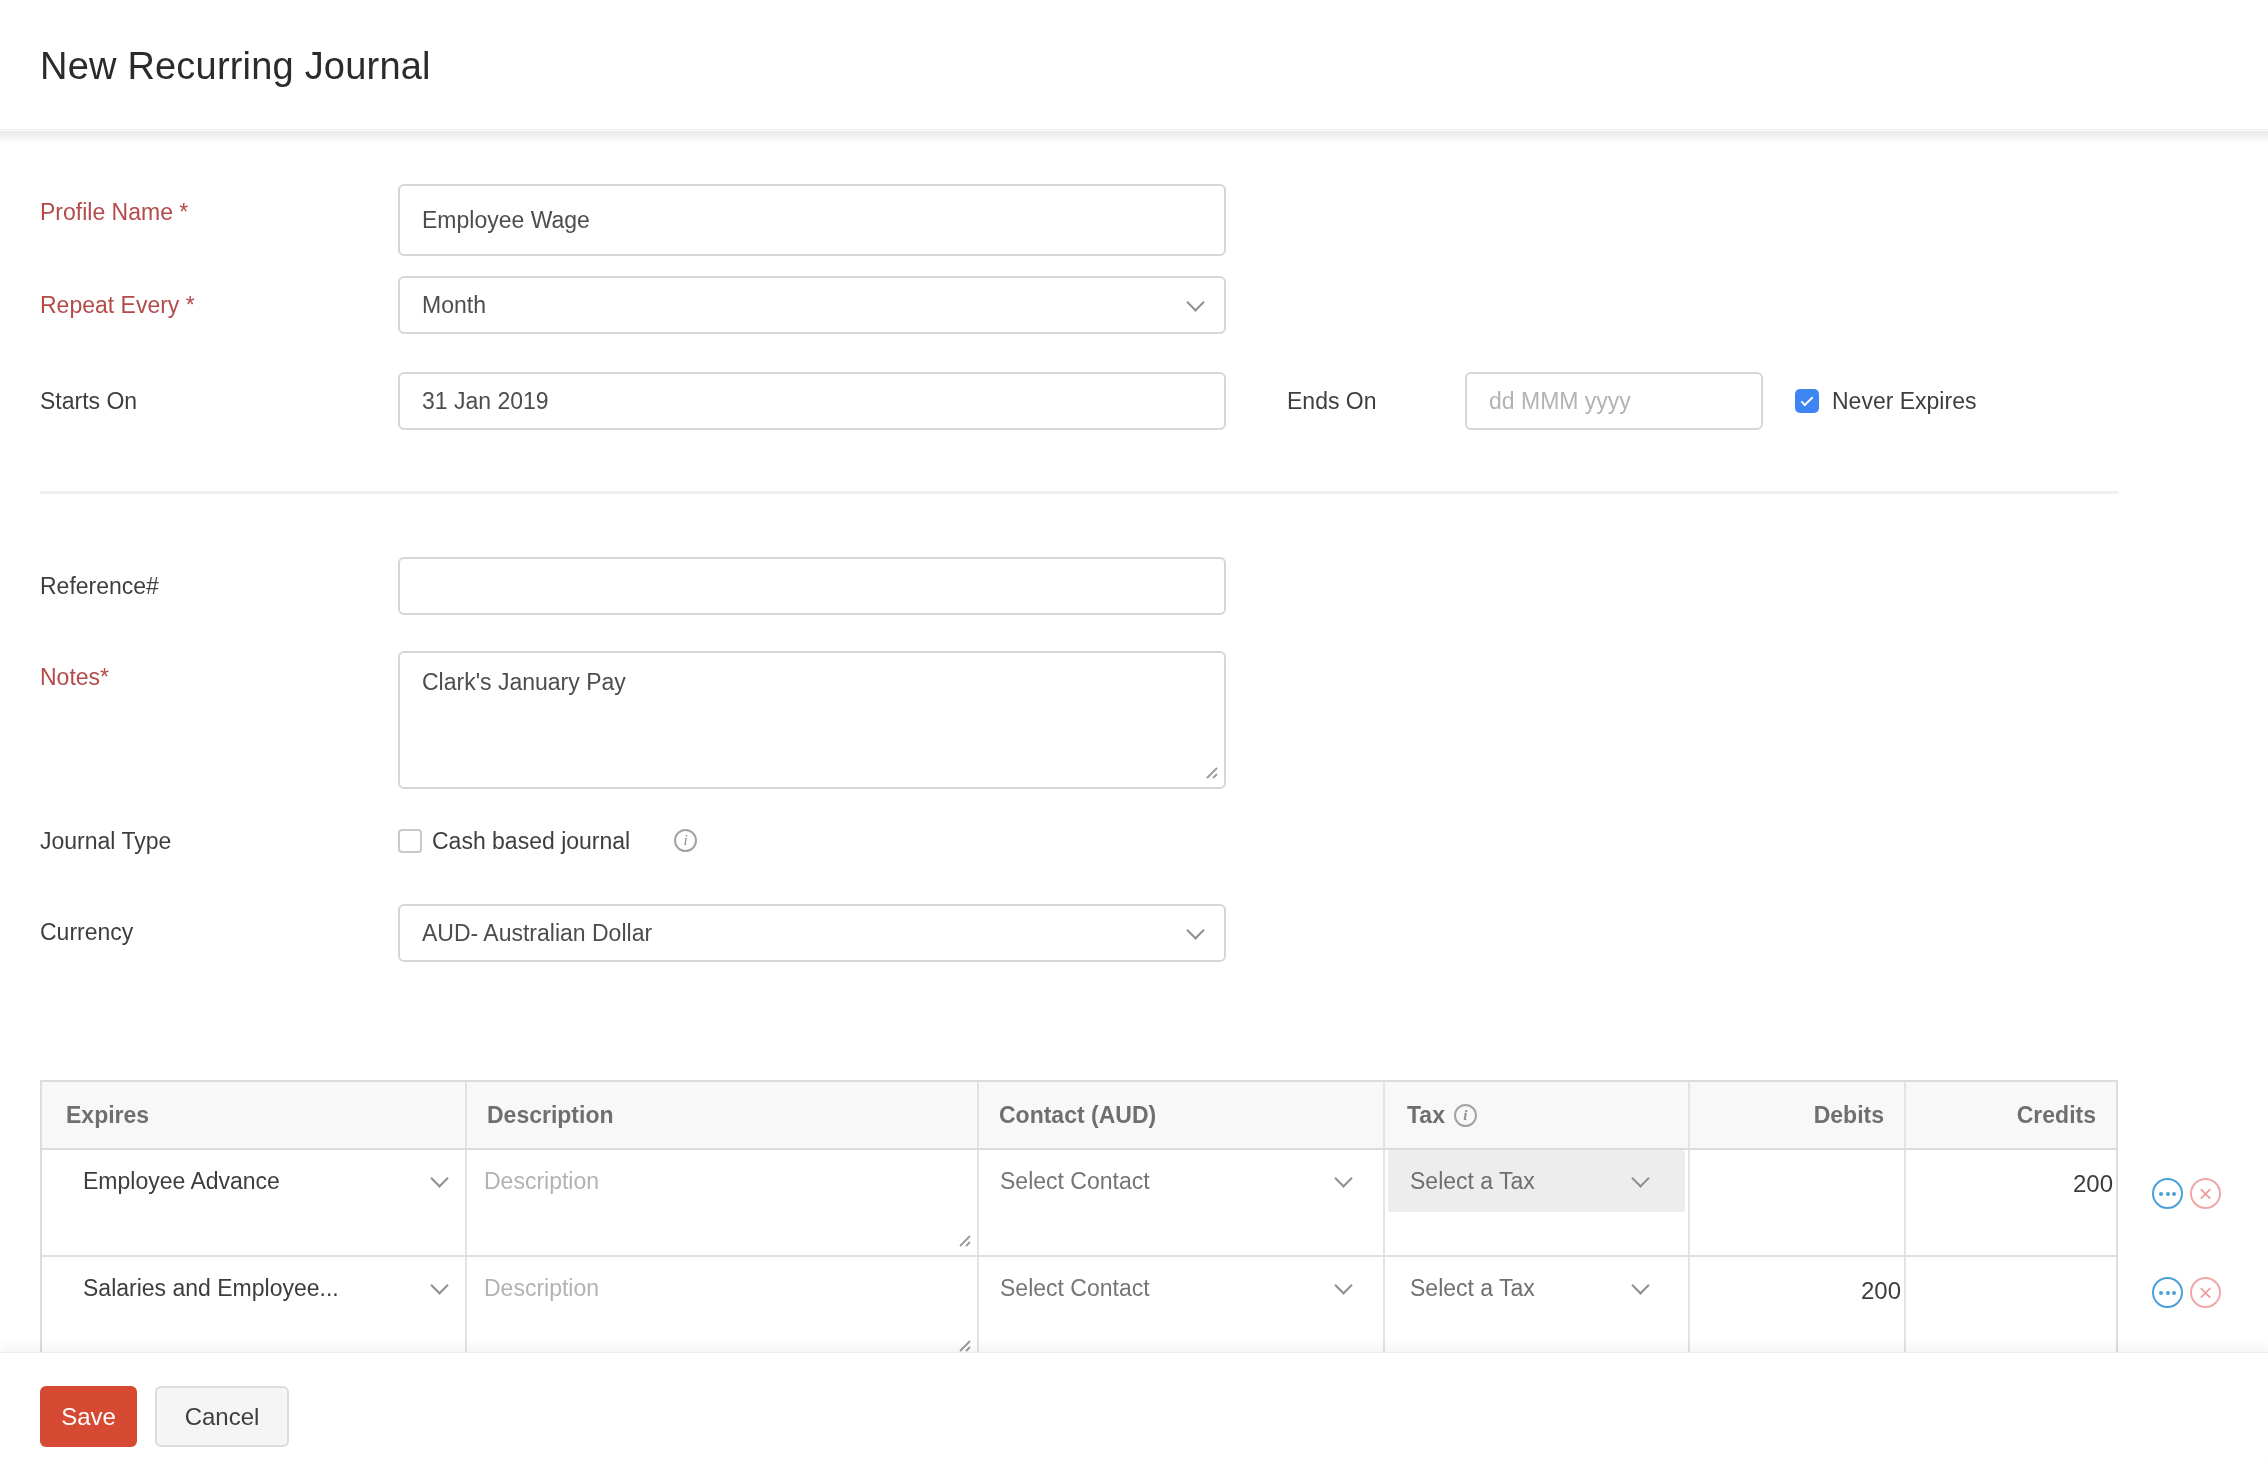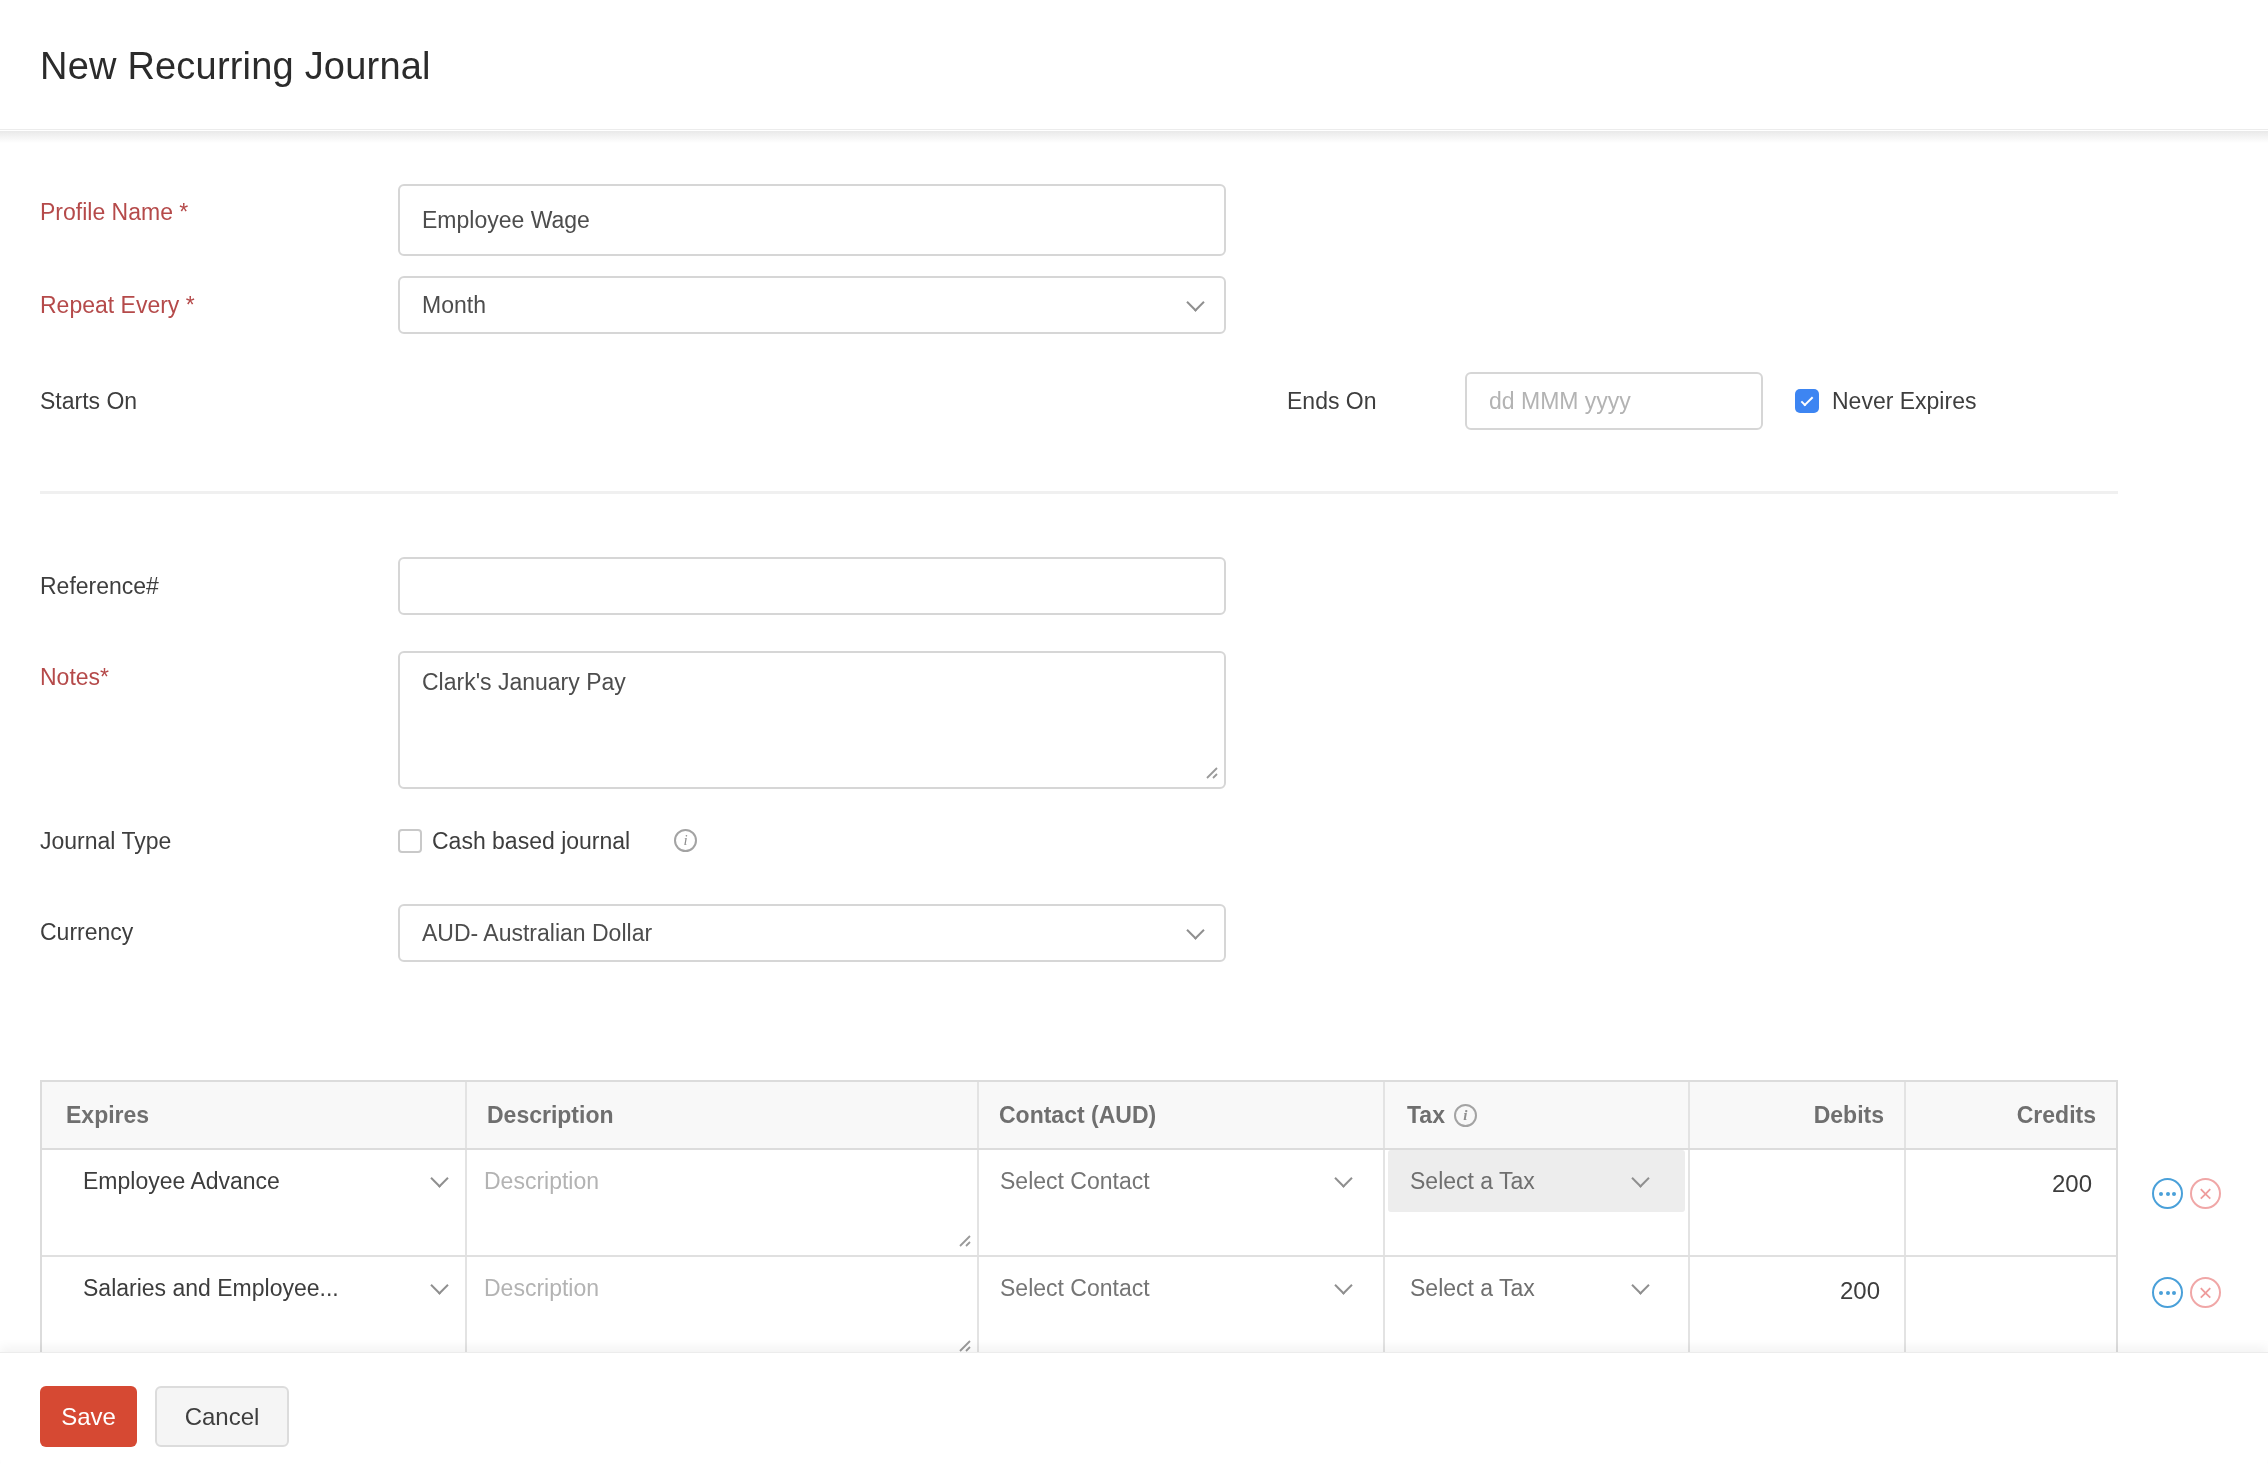--- a/index.html
+++ b/index.html
@@ -87,21 +87,21 @@
     display:flex; align-items:center; font-size:23px; color:#3d3d3d; }
   .c-account .cell-control { padding-left:38px; padding-right:16px; }
   .c-account .chev { margin-left:auto; }
   .c-desc .cell-control { padding-left:14px; }
   .c-contact .cell-control { padding-left:18px; padding-right:30px; color:#757575; }
   .c-contact .chev { margin-left:auto; }
   .c-tax .cell-control { padding-left:22px; padding-right:38px; color:#6f6f6f; }
   .c-tax .chev { margin-left:auto; }
   .c-tax .cell-control.disabled { background:#ededed; border-radius:3px; }
   .amount { position:absolute; right:0; top:3px; height:62px; display:flex; align-items:center;
-    justify-content:flex-end; width:100%; padding-right:24px; font-size:24px; color:#3d3d3d; }
+    justify-content:flex-end; width:100%; padding-right:3px; font-size:24px; color:#3d3d3d; }
   .resize-handle { position:absolute; right:6px; bottom:8px; width:15px; height:15px; }
   .resize-handle svg { display:block; }
 
   
   .row-actions { position:absolute; display:flex; gap:7px; }
   #actions-row1 { left:2152px; top:1178px; }
   #actions-row2 { left:2152px; top:1277px; }
   .circle-btn { width:31px; height:31px; border-radius:50%; display:flex; align-items:center; justify-content:center; background:#fff; }
   .ellipsis-btn { border:2.5px solid #4aa0d9; gap:2.5px; }
   .ellipsis-btn .dot { width:4px; height:4px; border-radius:50%; background:#4aa0d9; }
@@ -129,20 +129,23 @@
     <span>Employee Wage</span>
   </div>
 
   <div class="form-label required" id="label-repeat">Repeat Every *</div>
   <div class="field" id="repeat-select">
     <span>Month</span>
     <span class="chev"></span>
   </div>
 
   <div class="form-label" id="label-starts">Starts On</div>
+  <div class="field" id="starts-input">
+    <span>31 Jan 2019</span>
+  </div>
 
   <div class="form-label" id="label-ends">Ends On</div>
   <div class="field" id="ends-input">
     <span class="placeholder">dd MMM yyyy</span>
   </div>
 
   <div class="checkbox-checked">
     <span class="tick"></span>
   </div>
   <div class="form-label" id="label-never">Never Expires</div>

